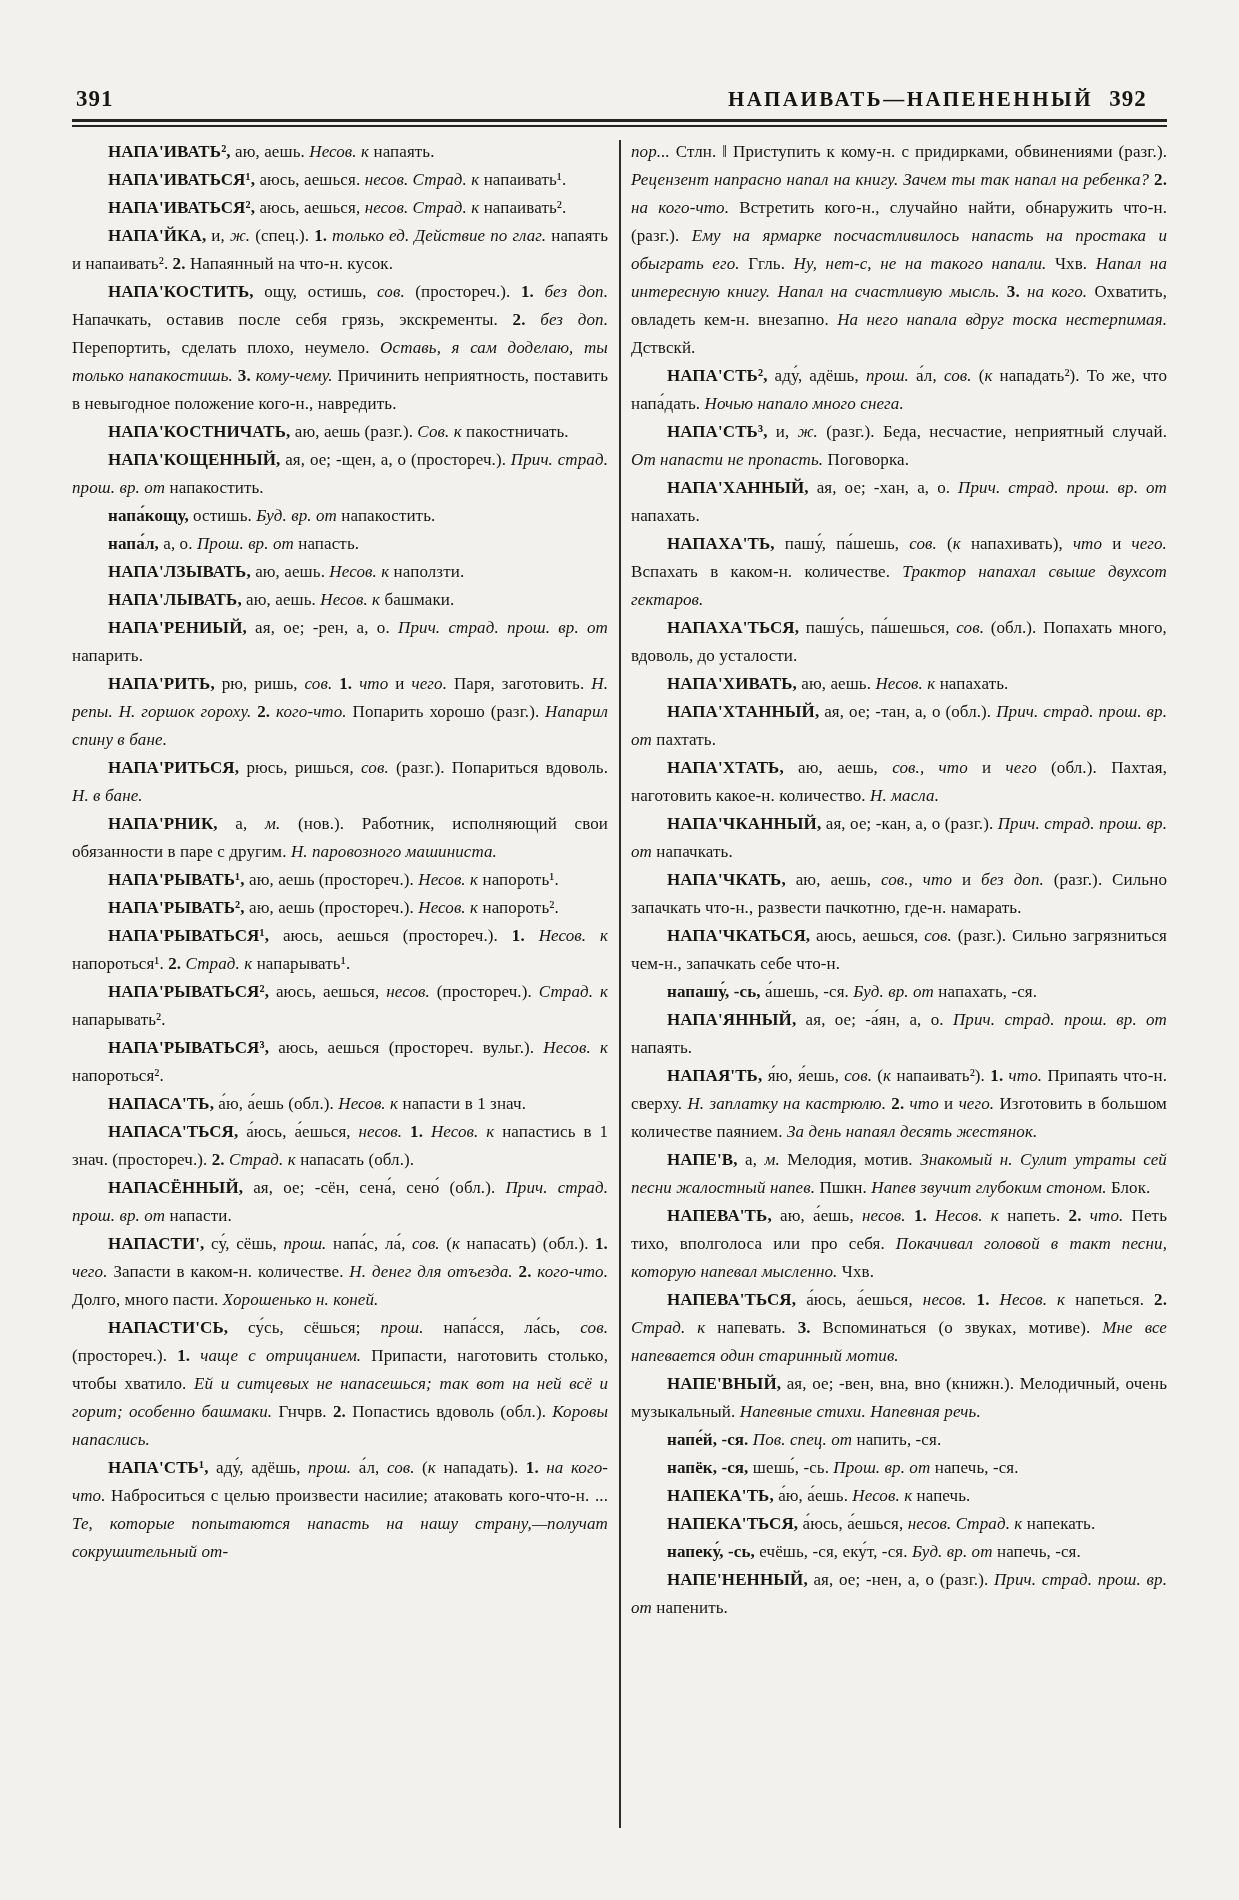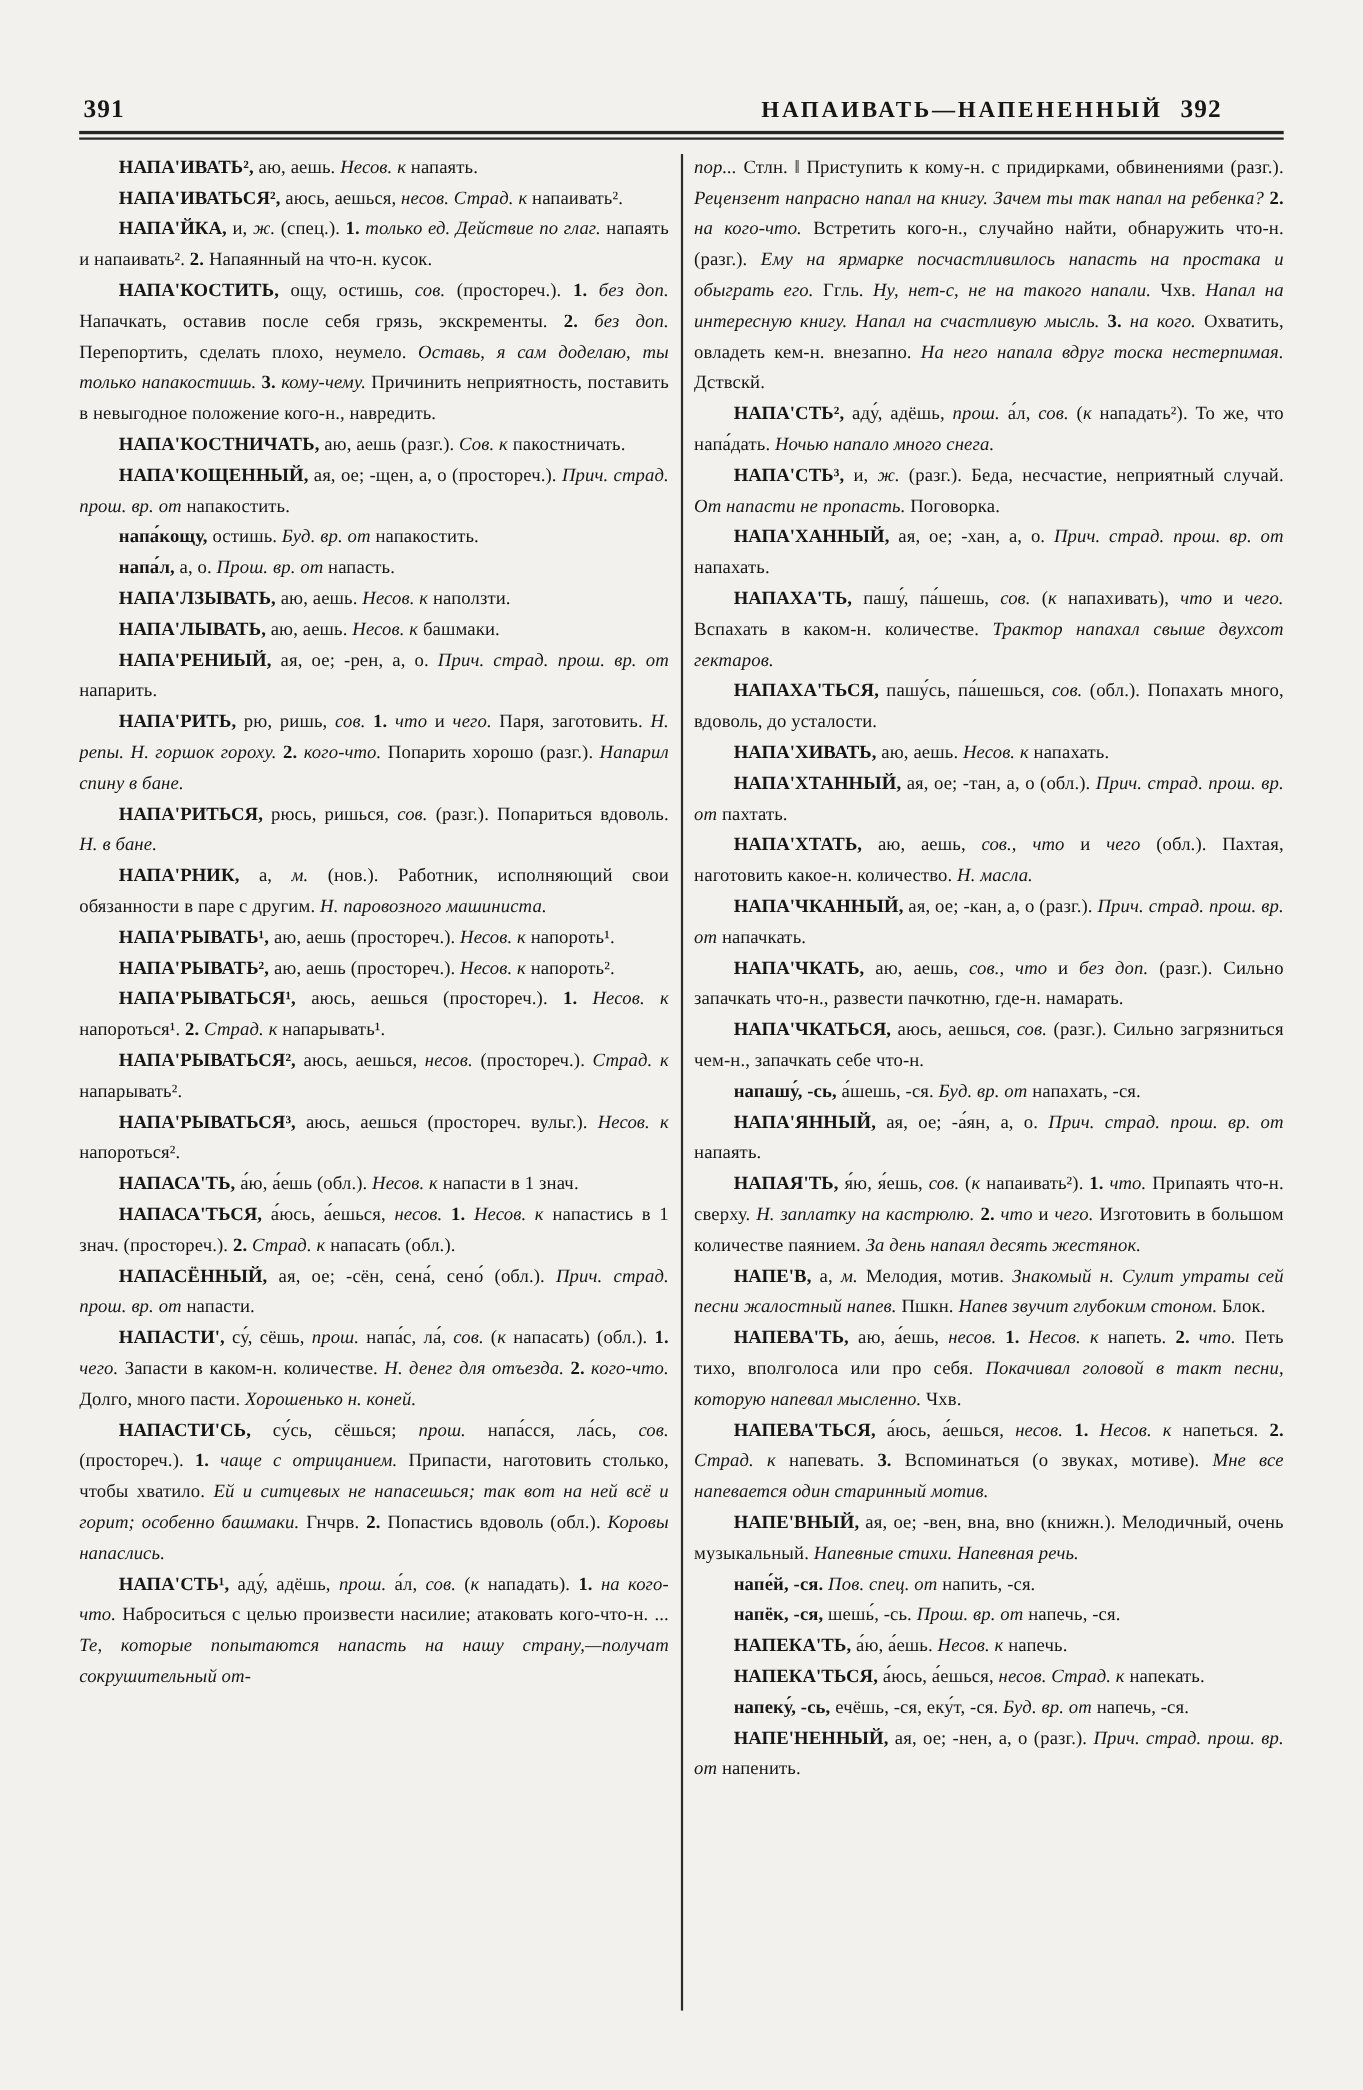--- a/index.html
+++ b/index.html
@@ -13,21 +13,21 @@
     position:relative;
     width:1239px;height:1900px;
     background:#f2f1ee;
     color:#161616;
     overflow:hidden;
     box-sizing:border-box;
   }
   .header{
     display:flex;
     align-items:baseline;
-    padding:86px 112px 0 76px;
+    padding:86px 76px 0 76px;
   }
   .pageno{
     font-weight:700;
     font-size:23px;
     letter-spacing:1px;
     width:70px;
   }
   .pageno.right{text-align:center;}
   .running-head{
     flex:1;
@@ -75,20 +75,21 @@
 <div class="page">
   <div class="header">
     <span class="pageno left">391</span>
     <span class="running-head">НАПАИВАТЬ—НАПЕНЕННЫЙ</span>
     <span class="pageno right">392</span>
   </div>
   <div class="double-rule"></div>
   <div class="columns">
     <div class="col" id="col-left">
         <p class="entry"><span class="seg-b">НАПА'ИВАТЬ², </span><span class="seg-n">аю, аешь. </span><span class="seg-i">Несов. к </span><span class="seg-n">напаять.</span></p>
+        <p class="entry"><span class="seg-b">НАПА'ИВАТЬСЯ¹, </span><span class="seg-n">аюсь, аешься. </span><span class="seg-i">несов. Страд. к </span><span class="seg-n">напаивать¹.</span></p>
         <p class="entry"><span class="seg-b">НАПА'ИВАТЬСЯ², </span><span class="seg-n">аюсь, аешься, </span><span class="seg-i">несов. Страд. к </span><span class="seg-n">напаивать².</span></p>
         <p class="entry"><span class="seg-b">НАПА'ЙКА, </span><span class="seg-n">и, </span><span class="seg-i">ж. </span><span class="seg-n">(спец.). </span><span class="seg-b">1. </span><span class="seg-i">только ед. Действие по глаг. </span><span class="seg-n">напаять и напаивать². </span><span class="seg-b">2. </span><span class="seg-n">Напаянный на что-н. кусок.</span></p>
         <p class="entry"><span class="seg-b">НАПА'КОСТИТЬ, </span><span class="seg-n">ощу, остишь, </span><span class="seg-i">сов. </span><span class="seg-n">(простореч.). </span><span class="seg-b">1. </span><span class="seg-i">без доп. </span><span class="seg-n">Напачкать, оставив после себя грязь, экскременты. </span><span class="seg-b">2. </span><span class="seg-i">без доп. </span><span class="seg-n">Перепортить, сделать плохо, неумело. </span><span class="seg-i">Оставь, я сам доделаю, ты только напакостишь. </span><span class="seg-b">3. </span><span class="seg-i">кому-чему. </span><span class="seg-n">Причинить неприятность, поставить в невыгодное положение кого-н., навредить.</span></p>
         <p class="entry"><span class="seg-b">НАПА'КОСТНИЧАТЬ, </span><span class="seg-n">аю, аешь (разг.). </span><span class="seg-i">Сов. к </span><span class="seg-n">пакостничать.</span></p>
         <p class="entry"><span class="seg-b">НАПА'КОЩЕННЫЙ, </span><span class="seg-n">ая, ое; -щен, а, о (простореч.). </span><span class="seg-i">Прич. страд. прош. вр. от </span><span class="seg-n">напакостить.</span></p>
         <p class="entry"><span class="seg-b">напа́кощу, </span><span class="seg-n">остишь. </span><span class="seg-i">Буд. вр. от </span><span class="seg-n">напакостить.</span></p>
         <p class="entry"><span class="seg-b">напа́л, </span><span class="seg-n">а, о. </span><span class="seg-i">Прош. вр. от </span><span class="seg-n">напасть.</span></p>
         <p class="entry"><span class="seg-b">НАПА'ЛЗЫВАТЬ, </span><span class="seg-n">аю, аешь. </span><span class="seg-i">Несов. к </span><span class="seg-n">наползти.</span></p>
         <p class="entry"><span class="seg-b">НАПА'ЛЫВАТЬ, </span><span class="seg-n">аю, аешь. </span><span class="seg-i">Несов. к </span><span class="seg-n">башмаки.</span></p>
         <p class="entry"><span class="seg-b">НАПА'РЕНИЫЙ, </span><span class="seg-n">ая, ое; -рен, а, о. </span><span class="seg-i">Прич. страд. прош. вр. от </span><span class="seg-n">напарить.</span></p>

